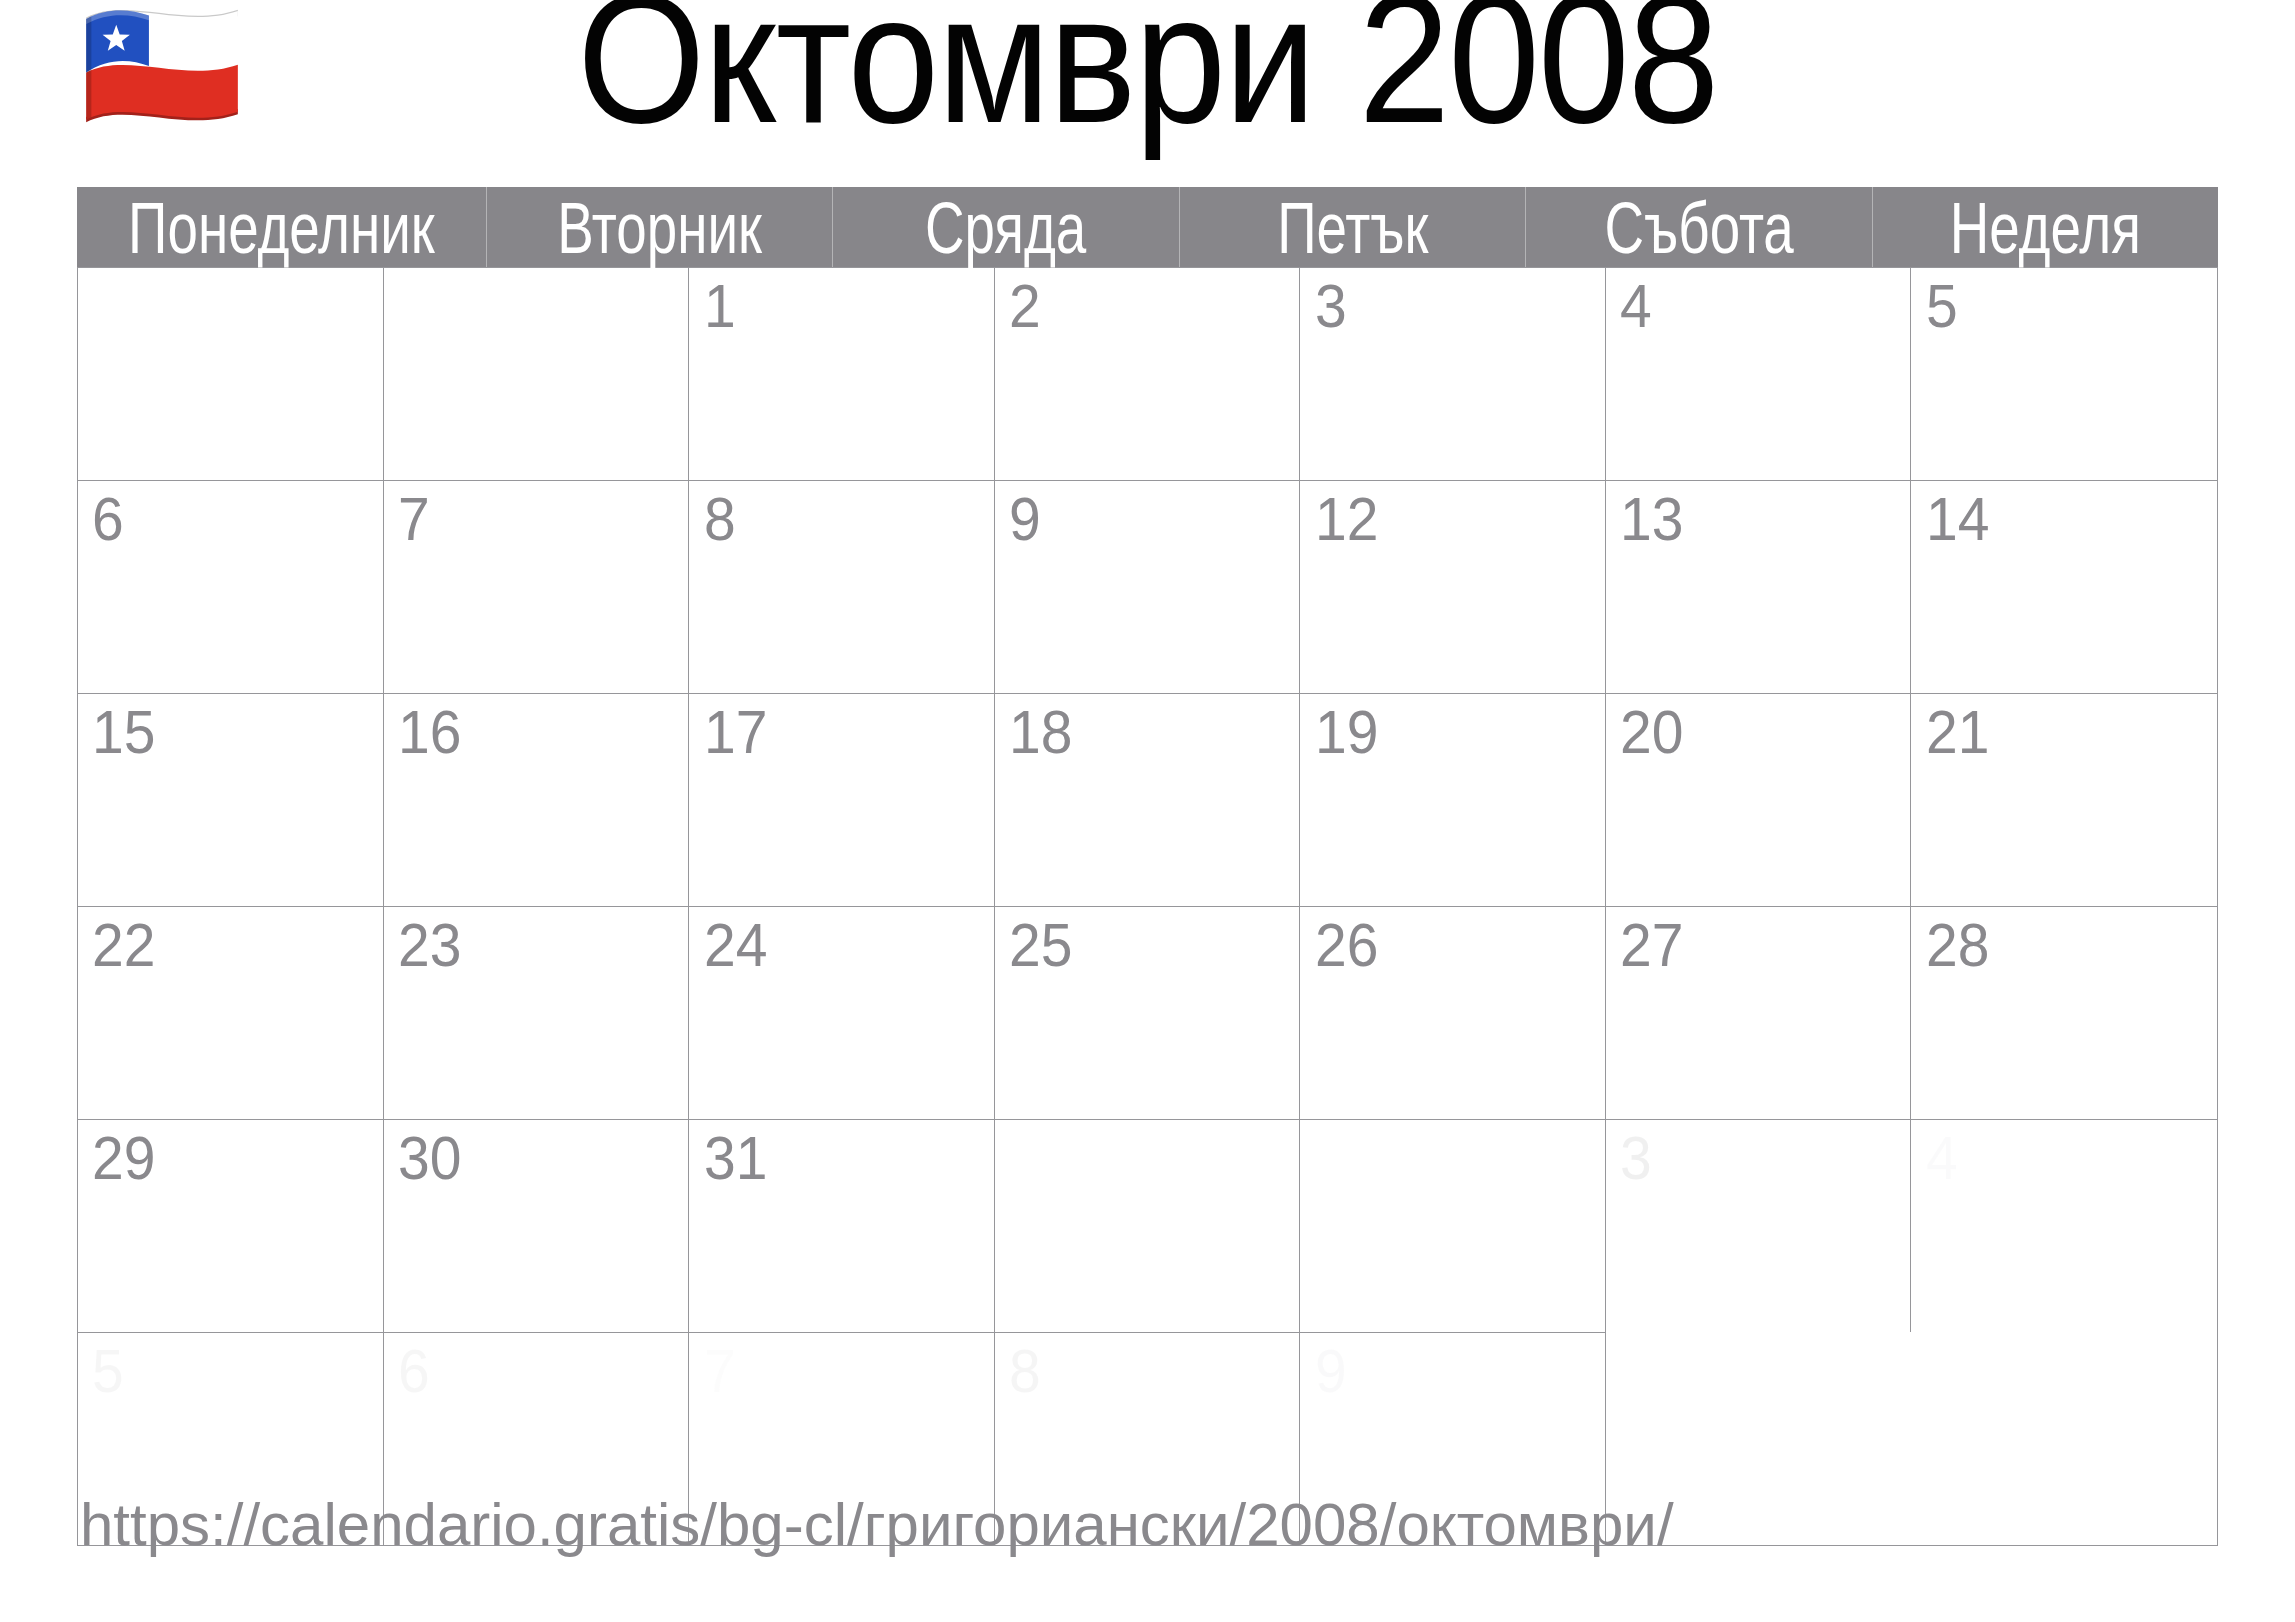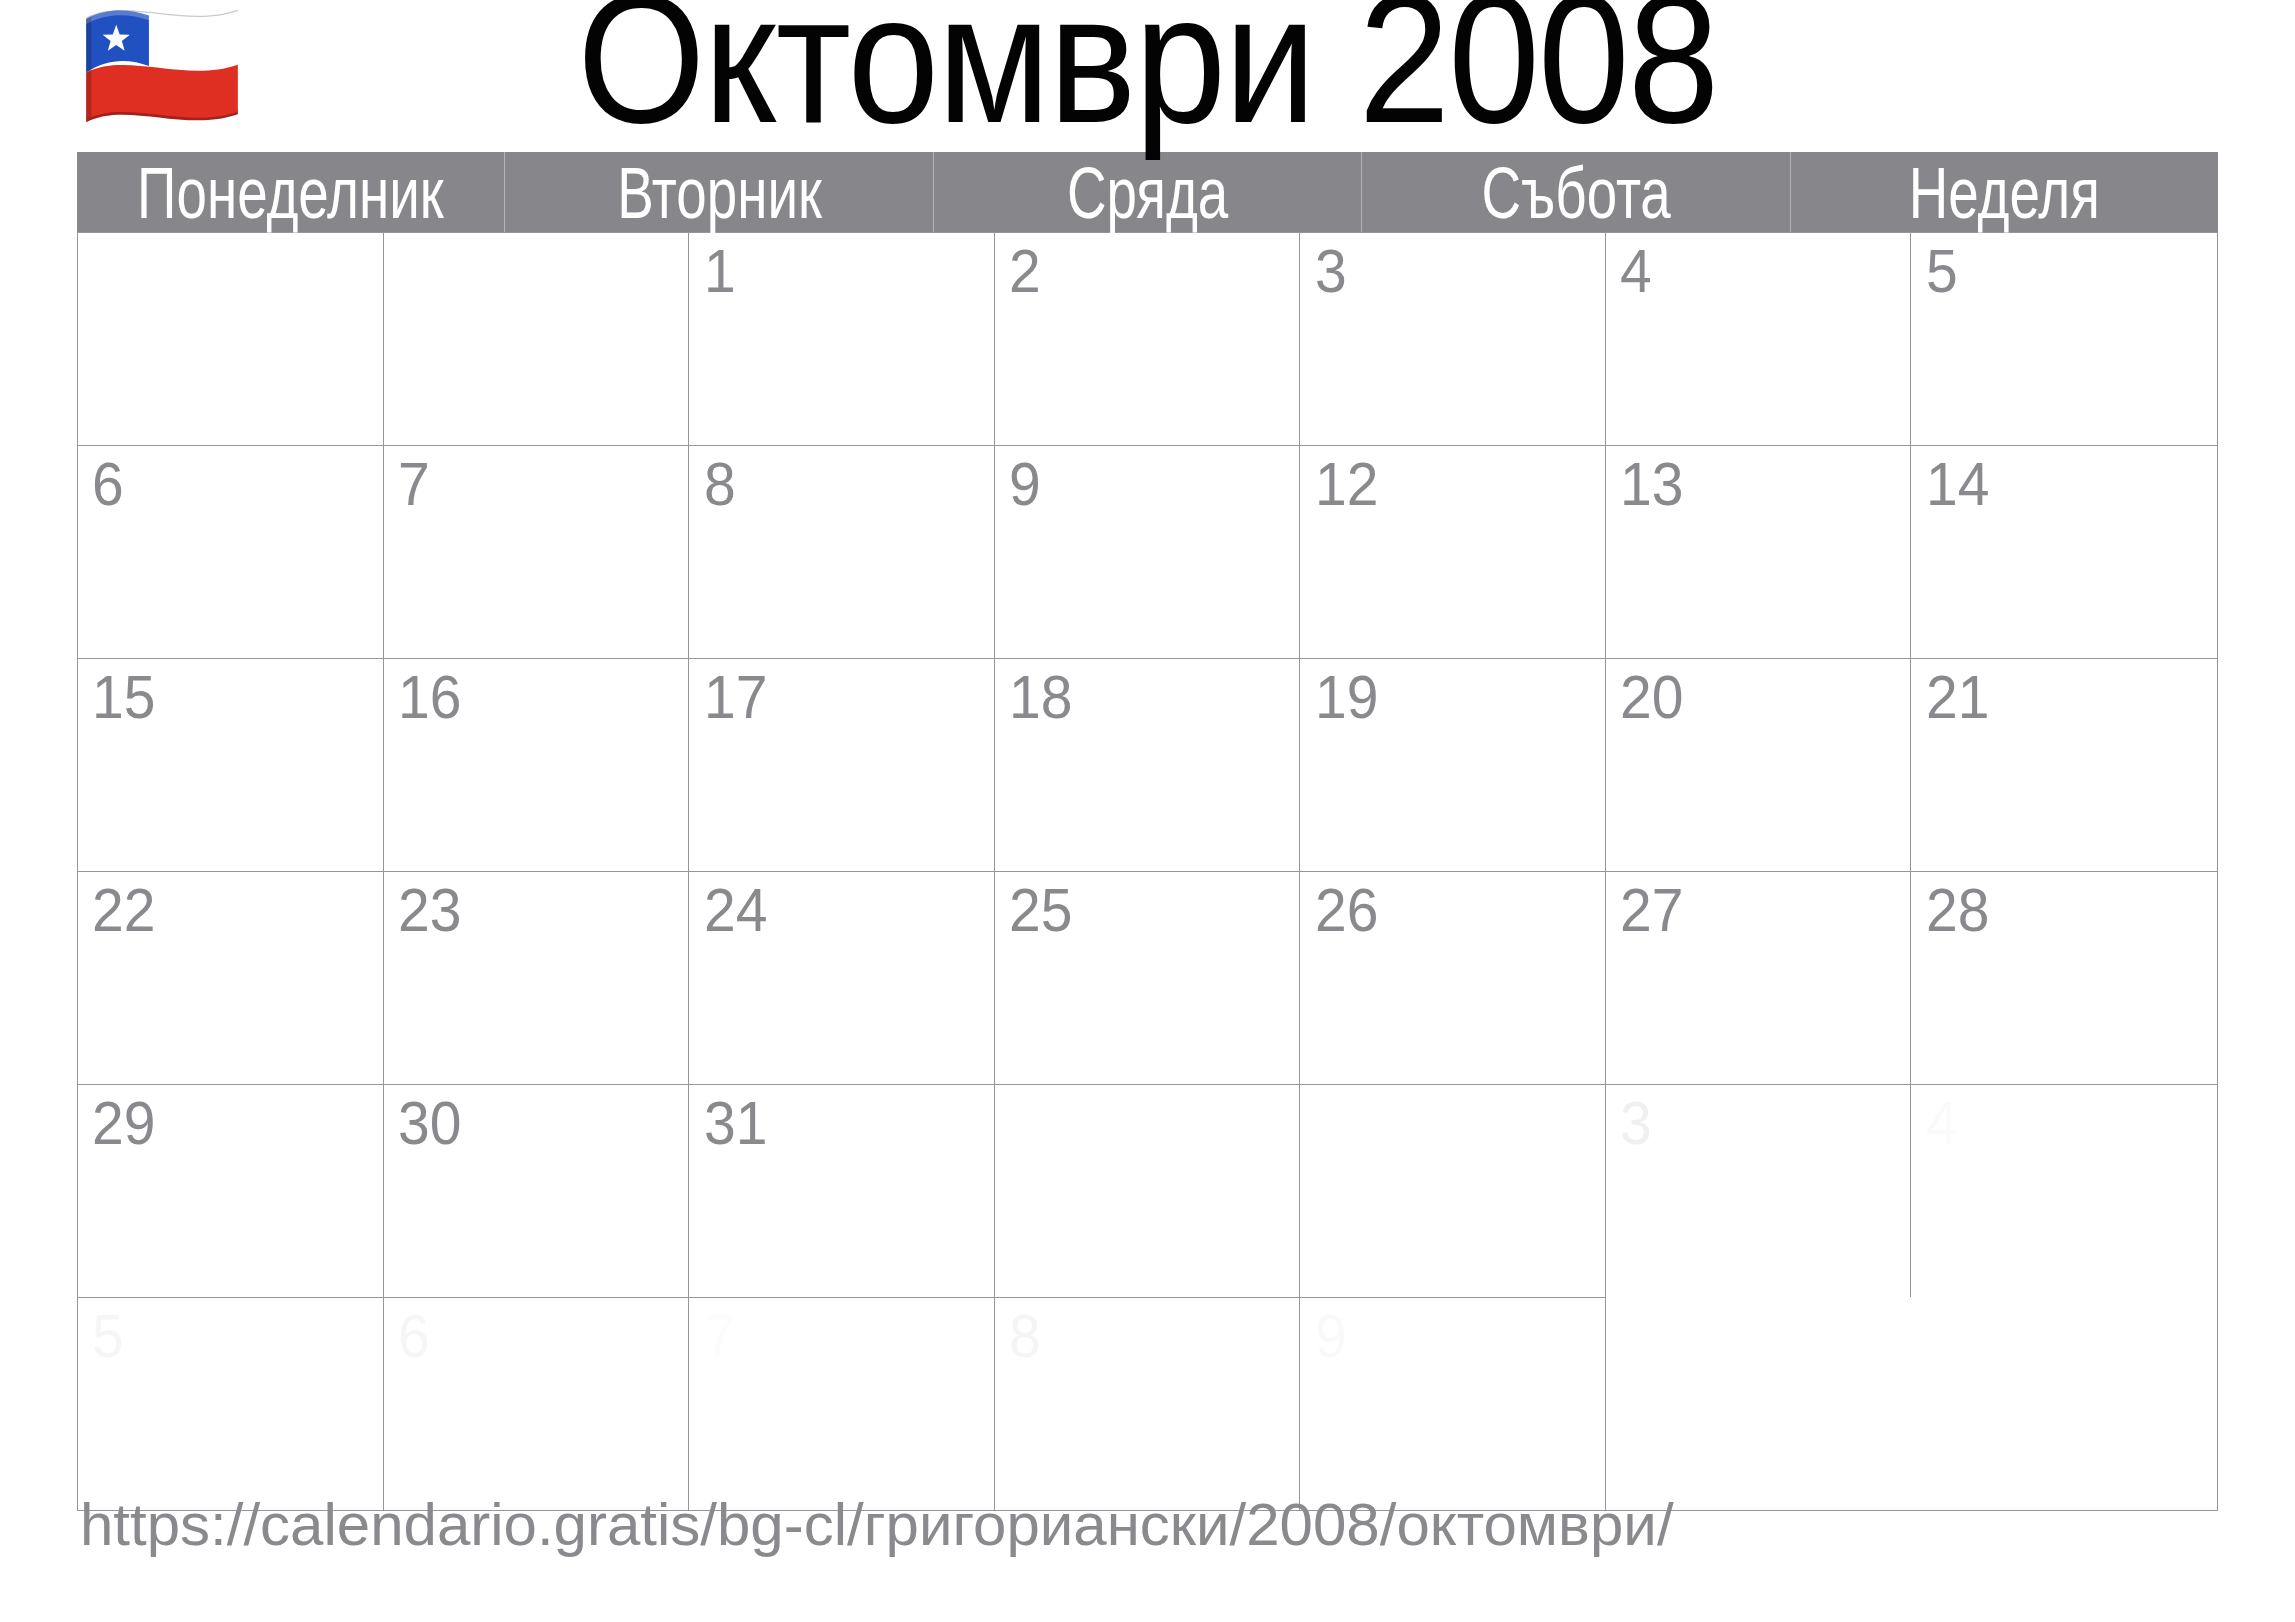--- a/index.html
+++ b/index.html
@@ -30,20 +30,21 @@
     display:inline-block;transform:scaleX(0.9);transform-origin:center top;
     letter-spacing:-2px;
   }
 
   .calendar{
     position:absolute;left:77px;top:152px;width:2141px;z-index:1;
   }
   .weekday-row{
     display:flex;height:80px;background:var(--header-bg);
     align-items:center;
+    margin-top:35px;
   }
   .weekday-cell{
     flex:1 1 0;height:100%;display:flex;align-items:center;justify-content:center;
     color:var(--weekday-text);font-size:73px;line-height:1;white-space:nowrap;
     border-left:1.3px solid rgba(255,255,255,0.38);
     overflow:visible;
   }
   .weekday-cell:first-child{border-left:none;}
   .weekday-cell .w-inner{
     display:inline-block;transform:scaleX(0.75);transform-origin:center center;
@@ -107,20 +108,23 @@
       <div class="weekday-cell">
         <span class="w-inner">Понеделник</span>
       </div>
       <div class="weekday-cell">
         <span class="w-inner">Вторник</span>
       </div>
       <div class="weekday-cell">
         <span class="w-inner">Сряда</span>
       </div>
       <div class="weekday-cell">
+        <span class="w-inner">Петък</span>
+      </div>
+      <div class="weekday-cell">
         <span class="w-inner">Събота</span>
       </div>
       <div class="weekday-cell">
         <span class="w-inner">Неделя</span>
       </div>
     </div>
   <div class="grid">
       <div class="day-cell"><span class="day-number"></span></div>
       <div class="day-cell"><span class="day-number"></span></div>
       <div class="day-cell"><span class="day-number">1</span></div>

